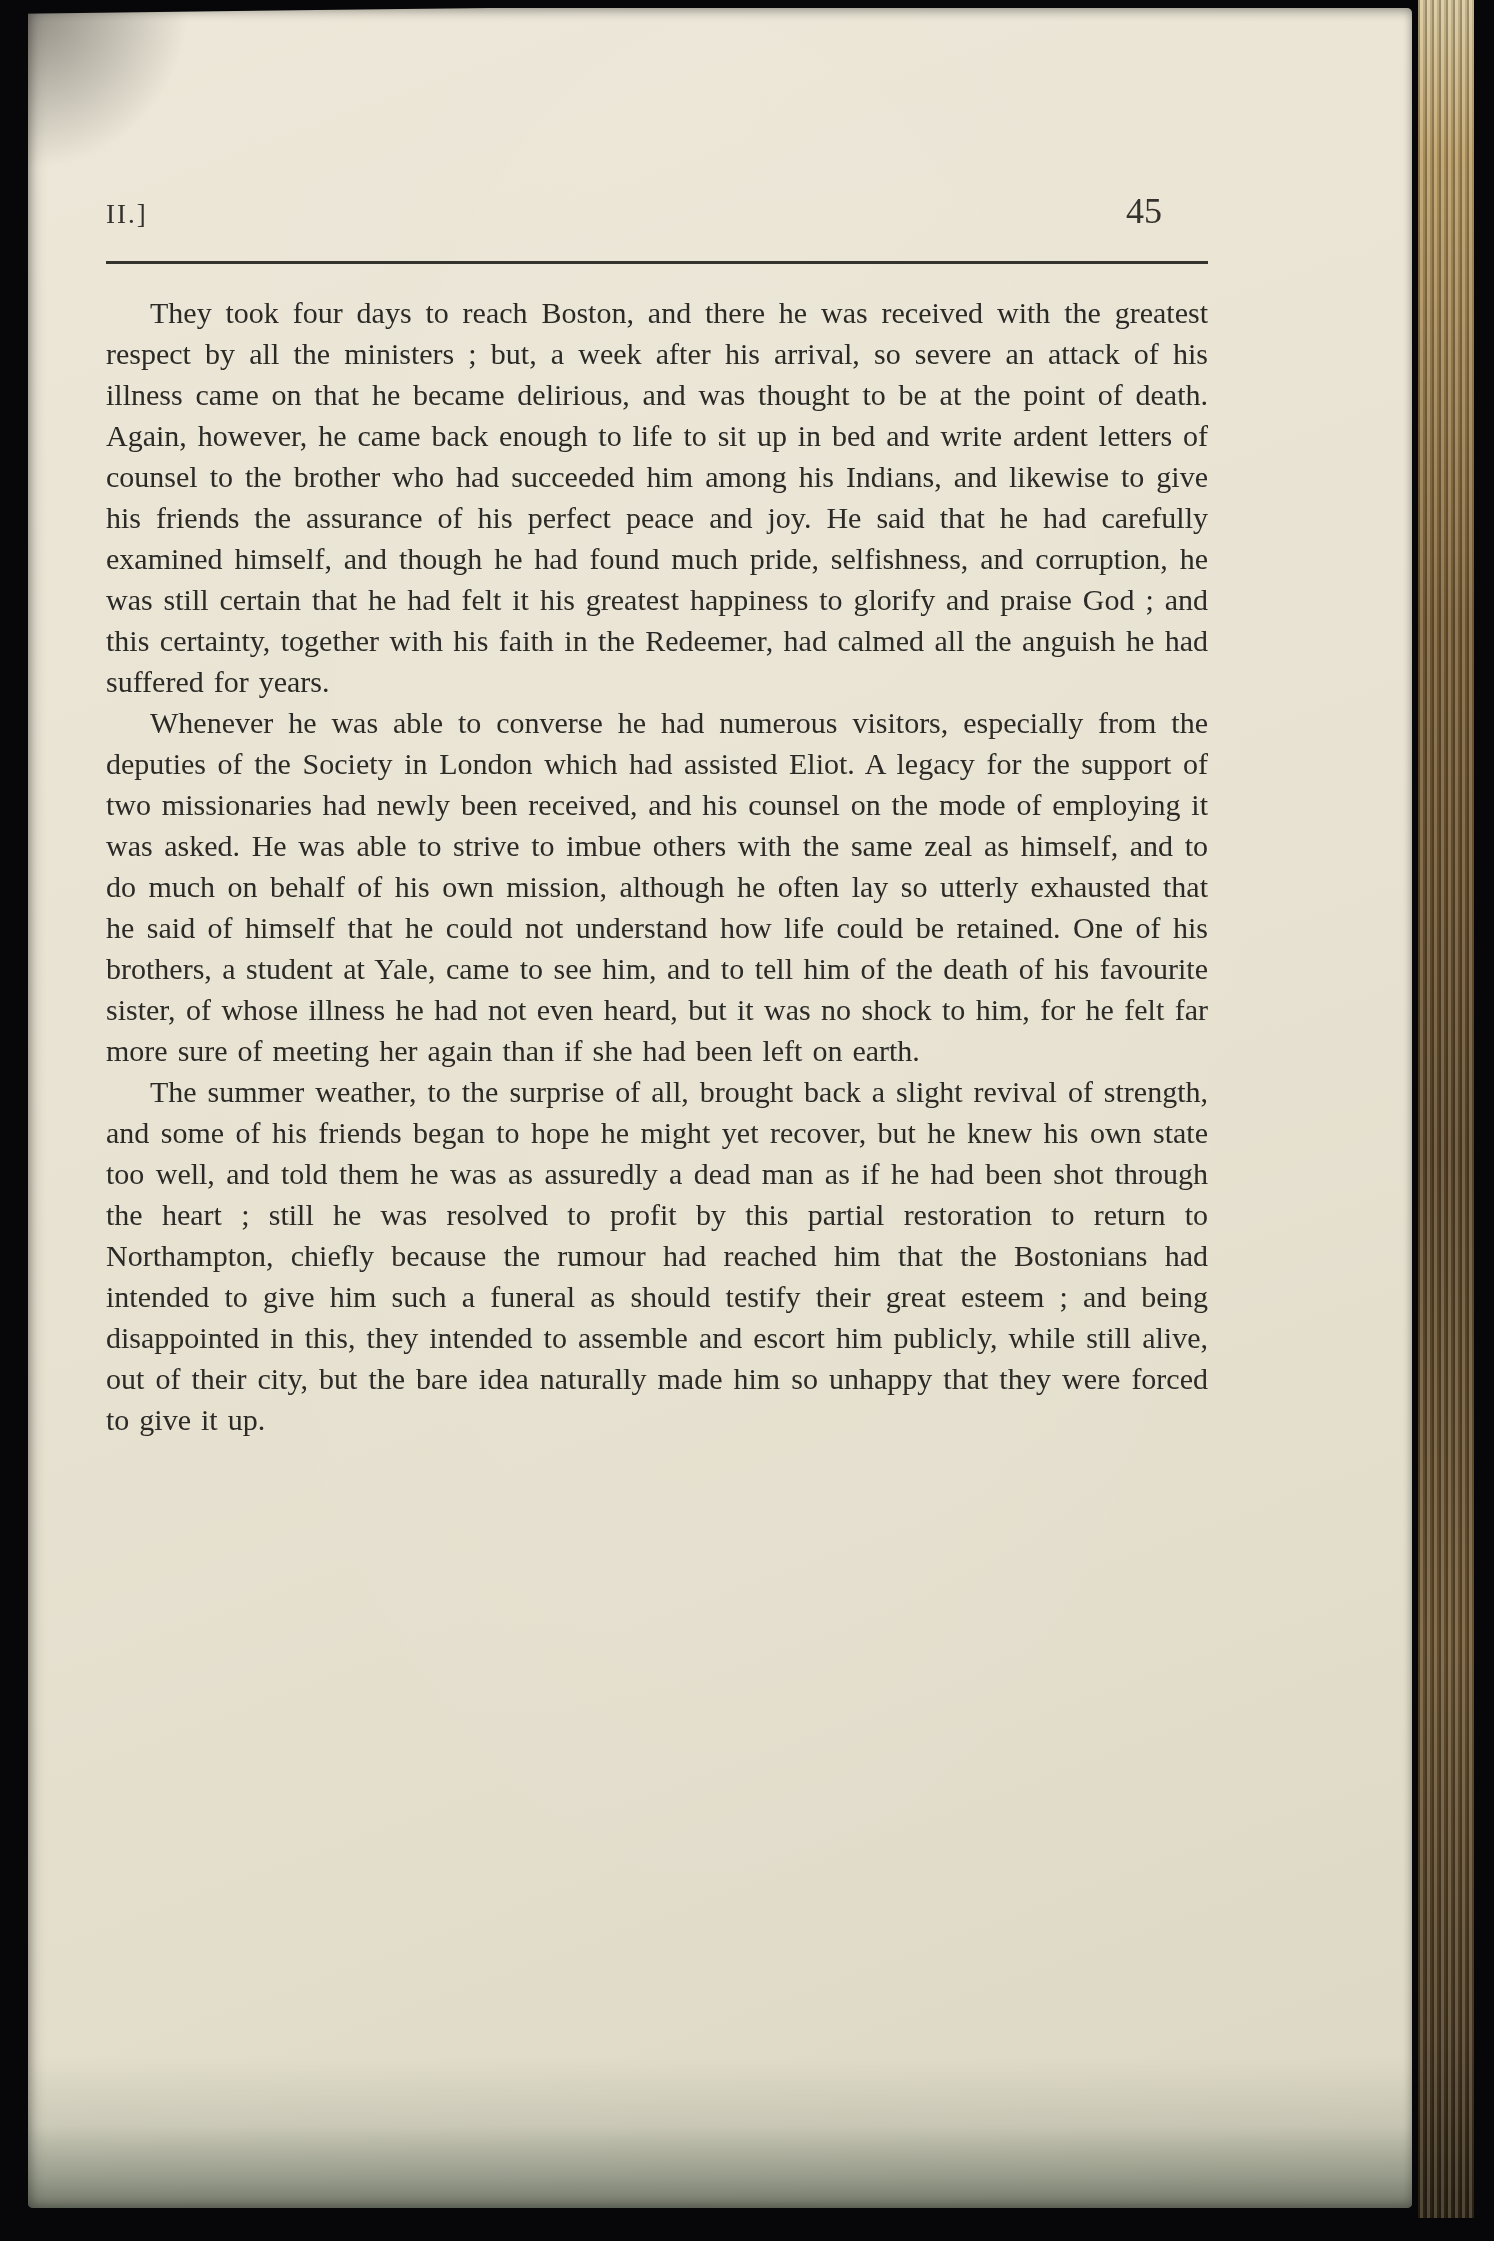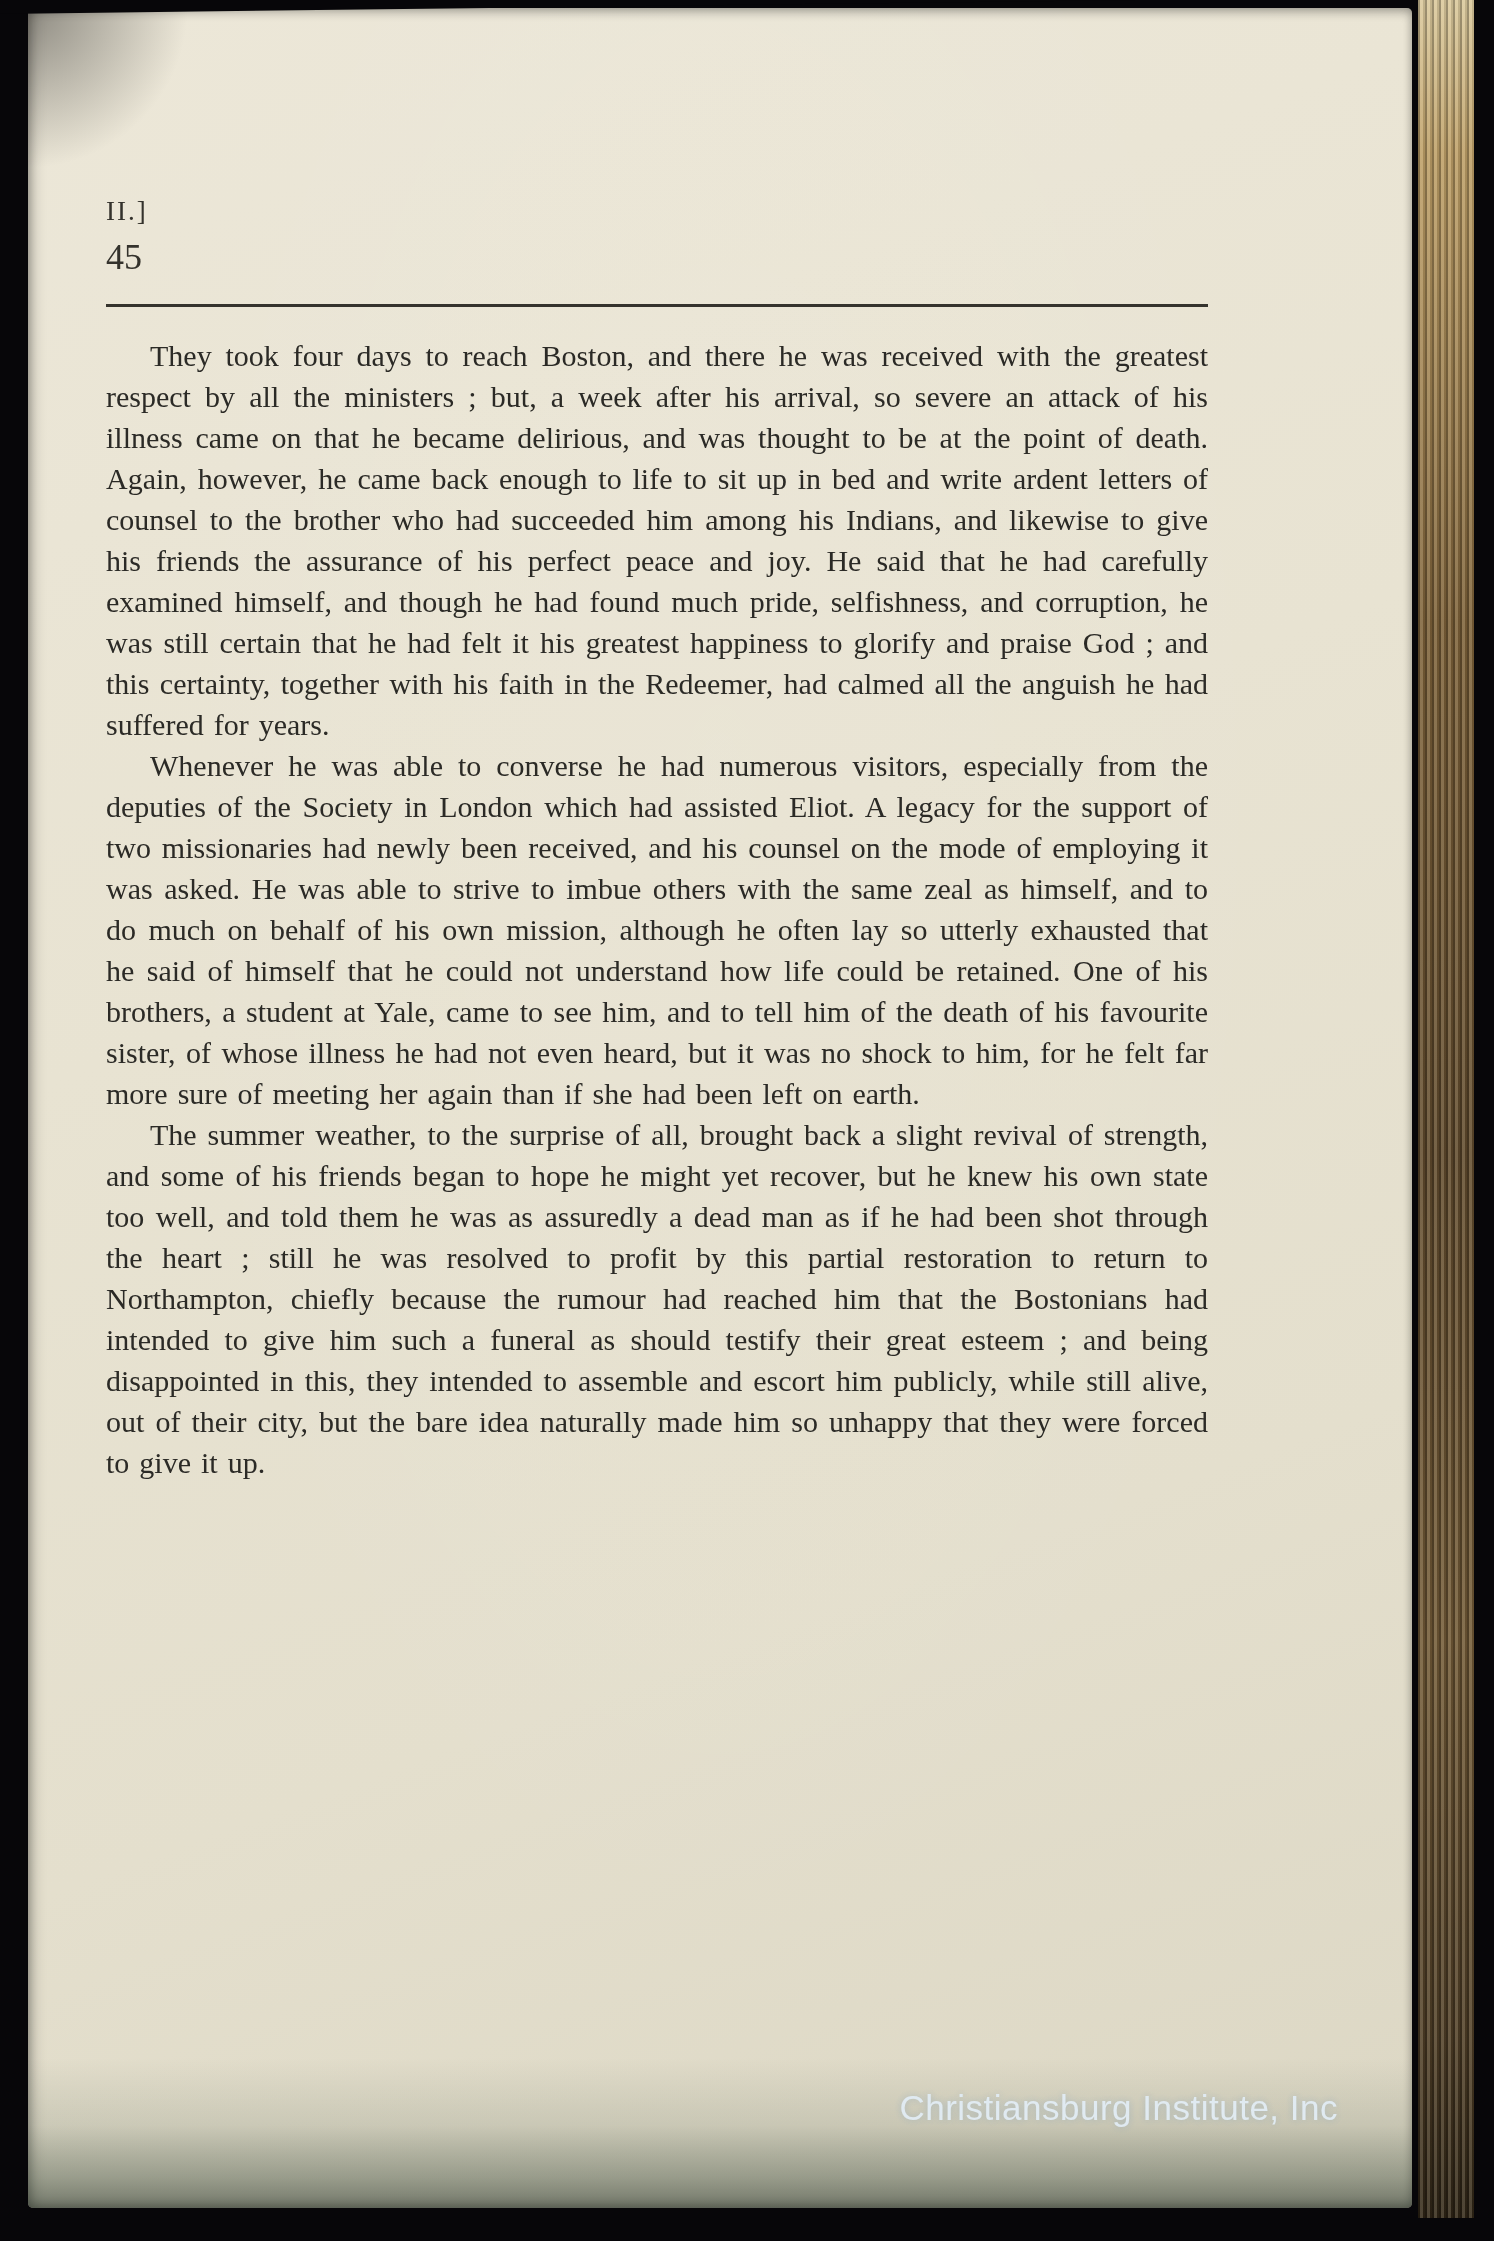--- a/index.html
+++ b/index.html
@@ -94,21 +94,20 @@
     color: #2b2a26;
   }
 
   .running-head {
     position: relative;
     display: flex;
     justify-content: space-between;
     align-items: baseline;
     line-height: 46px;
     font-family: "Liberation Serif", serif;
-    flex-direction: column;
   }
 
   .head-section {
     font-size: 27px;
     letter-spacing: 2px;
     color: #34322c;
   }
 
   .head-title {
     position: absolute;
@@ -181,19 +180,18 @@
       <div class="head-rule"></div>
 
       <div class="body-text">
           <p class="para indent">They took four days to reach Boston, and there he was received with the greatest respect by all the ministers ; but, a week after his arrival, so severe an attack of his illness came on that he became delirious, and was thought to be at the point of death. Again, however, he came back enough to life to sit up in bed and write ardent letters of counsel to the brother who had succeeded him among his Indians, and likewise to give his friends the assurance of his perfect peace and joy. He said that he had carefully examined himself, and though he had found much pride, selfishness, and corruption, he was still certain that he had felt it his greatest happiness to glorify and praise God ; and this certainty, together with his faith in the Redeemer, had calmed all the anguish he had suffered for years.</p>
           <p class="para indent">Whenever he was able to converse he had numerous visitors, especially from the deputies of the Society in London which had assisted Eliot. A legacy for the support of two missionaries had newly been received, and his counsel on the mode of employing it was asked. He was able to strive to imbue others with the same zeal as himself, and to do much on behalf of his own mission, although he often lay so utterly exhausted that he said of himself that he could not understand how life could be retained. One of his brothers, a student at Yale, came to see him, and to tell him of the death of his favourite sister, of whose illness he had not even heard, but it was no shock to him, for he felt far more sure of meeting her again than if she had been left on earth.</p>
           <p class="para indent">The summer weather, to the surprise of all, brought back a slight revival of strength, and some of his friends began to hope he might yet recover, but he knew his own state too well, and told them he was as assuredly a dead man as if he had been shot through the heart ; still he was resolved to profit by this partial restoration to return to Northampton, chiefly because the rumour had reached him that the Bostonians had intended to give him such a funeral as should testify their great esteem ; and being disappointed in this, they intended to assemble and escort him publicly, while still alive, out of their city, but the bare idea naturally made him so unhappy that they were forced to give it up.</p>
         </div>
 
     </div>
 
-    <div class="watermark">Christiansburg Institute, Inc</div>
 
   </div>
 
   <div class="top-black"></div>
 
 </div>
 
 </body></html>

